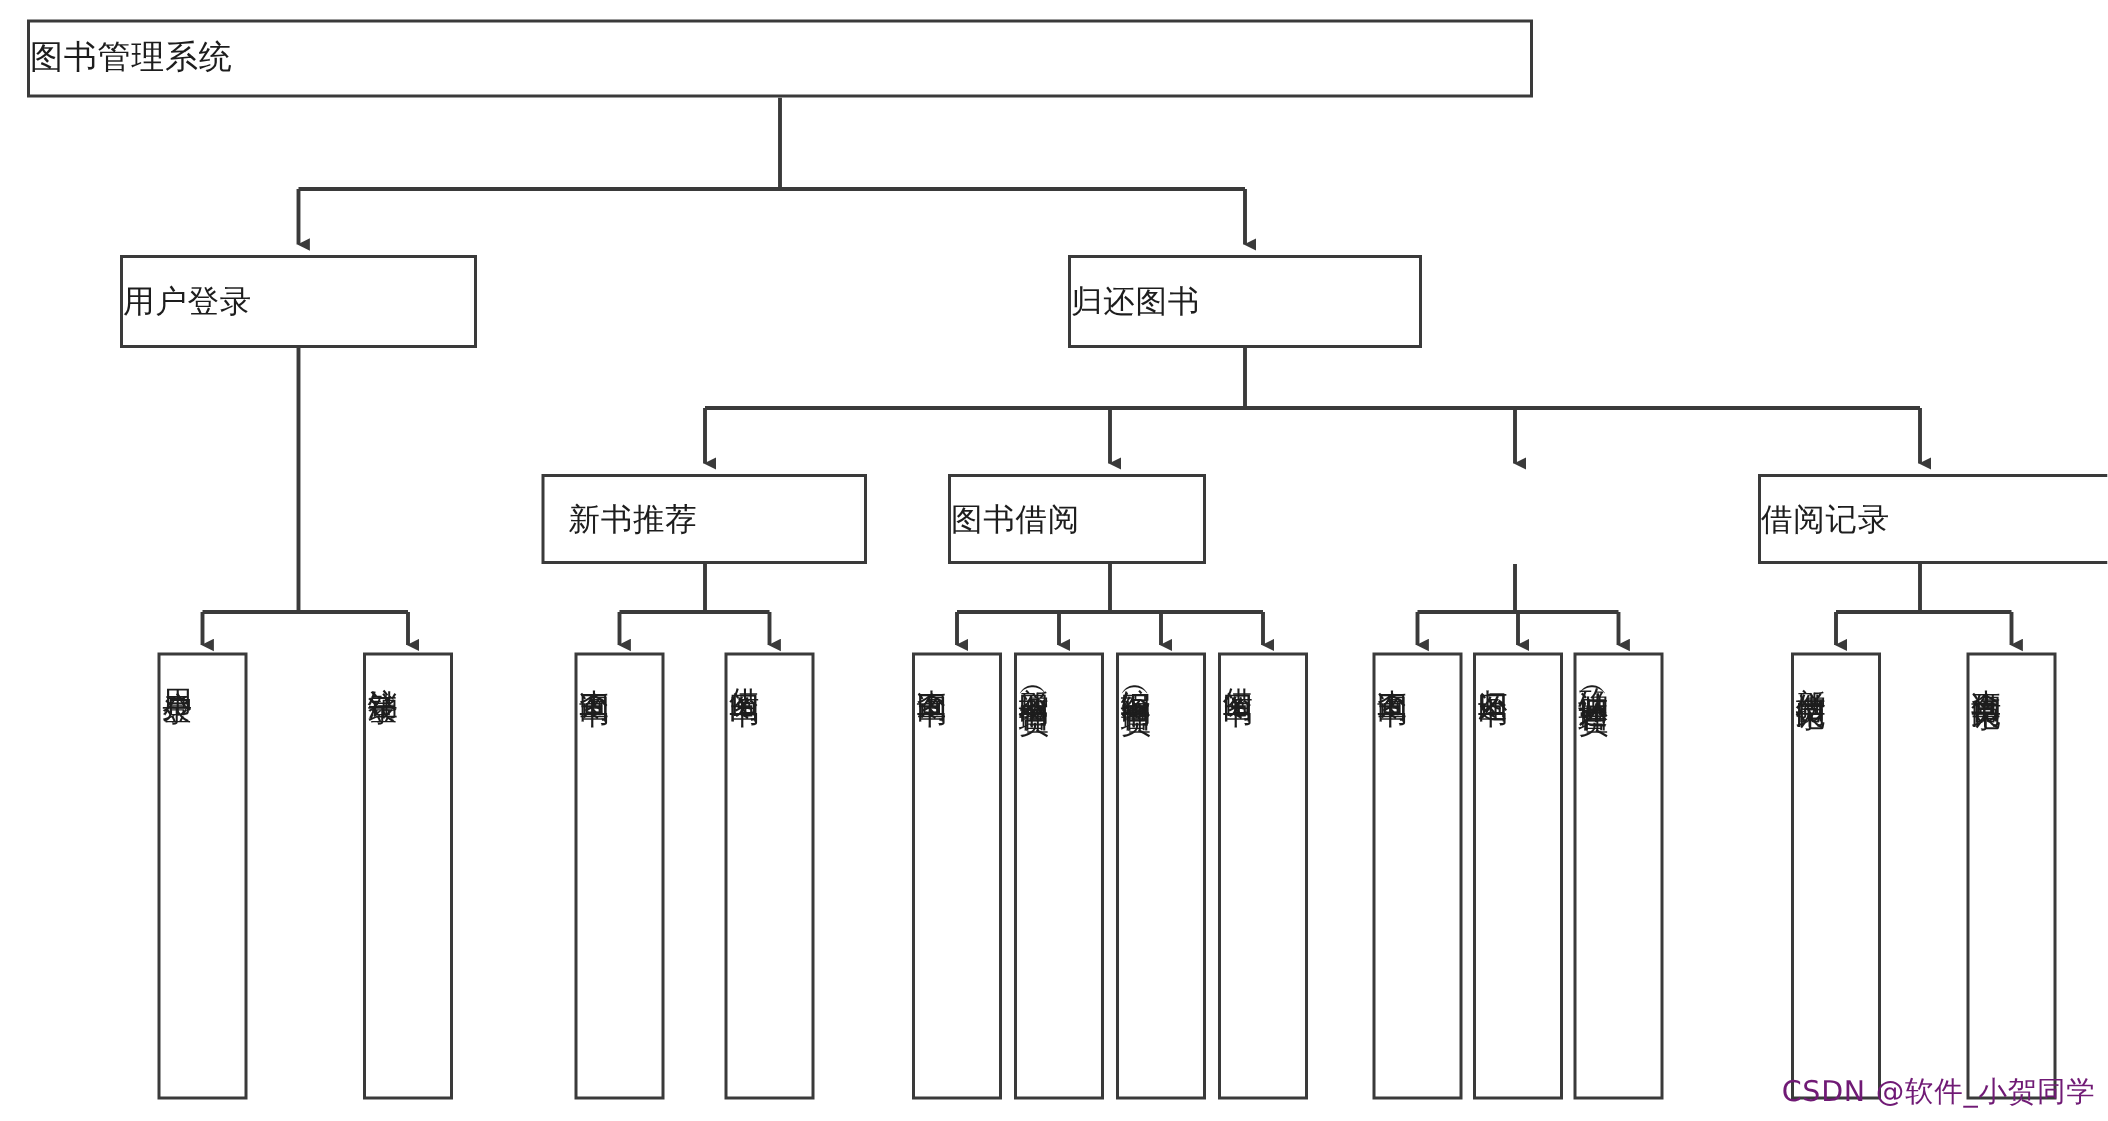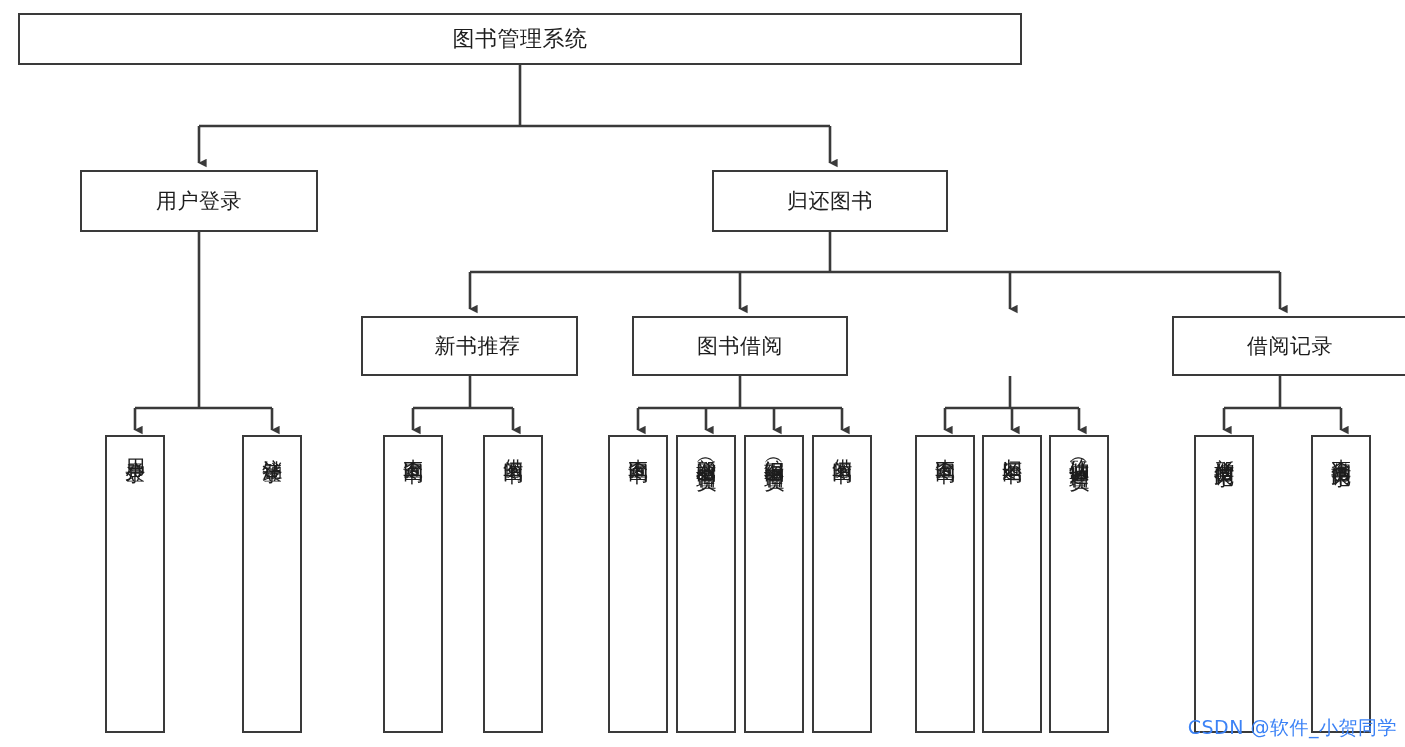--- a/index.html
+++ b/index.html
@@ -23,21 +23,21 @@
     height: 747px;
     pointer-events: none;
   }
   .node {
     position: absolute;
     box-sizing: border-box;
     background: #ffffff;
     border: 2px solid #3a3a3a;
     display: flex;
     align-items: center;
-    justify-content: center;
+    justify-content: flex-start;
     color: #1d1d1d;
     z-index: 2;
   }
   .node .label {
     display: block;
     text-align: center;
     line-height: 1.18;
     letter-spacing: 0.5px;
   }
   .node.h .label {
@@ -56,21 +56,21 @@
     font-size: 20px;
     line-height: 1.08;
     letter-spacing: 2px;
     white-space: nowrap;
   }
   .watermark {
     position: absolute;
     right: 8px;
     bottom: 6px;
     font-size: 19px;
-    color: #3b82f6;
+    color: #701a75;
     z-index: 5;
     white-space: nowrap;
     letter-spacing: 0.5px;
   }
 </style>
 </head>
 <body>
 
 <div id="canvas">
 
@@ -131,21 +131,21 @@
   <div class="node h" style="left:80px; top:170px; width:238px; height:62px;">
     <span class="label">用户登录</span>
   </div>
   <div class="node h" style="left:712px; top:170px; width:236px; height:62px;">
     <span class="label">归还图书</span>
   </div>
 
   <div class="node h" style="left:361px; top:316px; width:217px; height:60px;padding-left:16px;">
     <span class="label">新书推荐</span>
   </div>
-  <div class="node h" style="left:632px; top:316px; width:216px; height:60px;">
+  <div class="node h" style="left:632px; top:316px; width:172px; height:60px;">
     <span class="label">图书借阅</span>
   </div>
   <div class="node h" style="left:1172px; top:316px; width:236px; height:60px;">
     <span class="label">借阅记录</span>
   </div>
 
   <div class="node v" style="left:105px; top:435px; width:60px; height:298px;">
     <span class="label">用户登录</span>
   </div>
   <div class="node v" style="left:242px; top:435px; width:60px; height:298px;">

